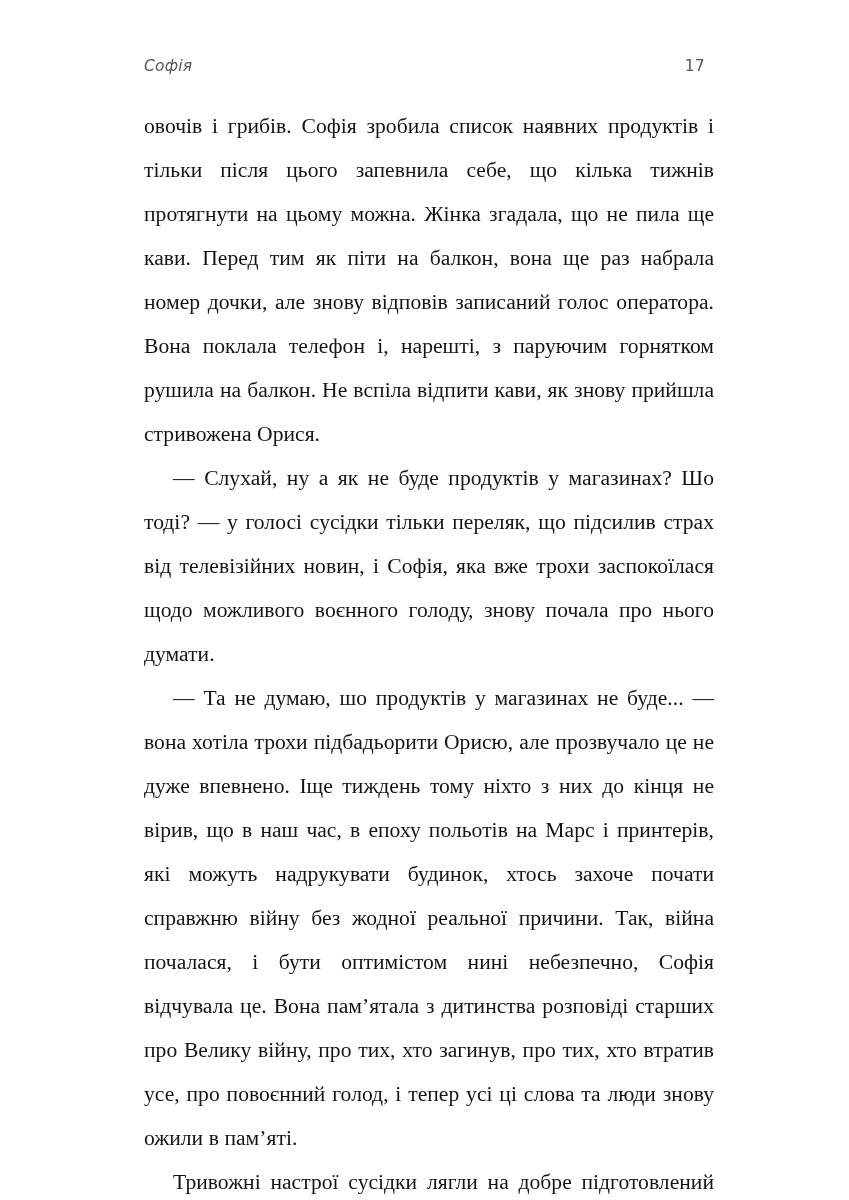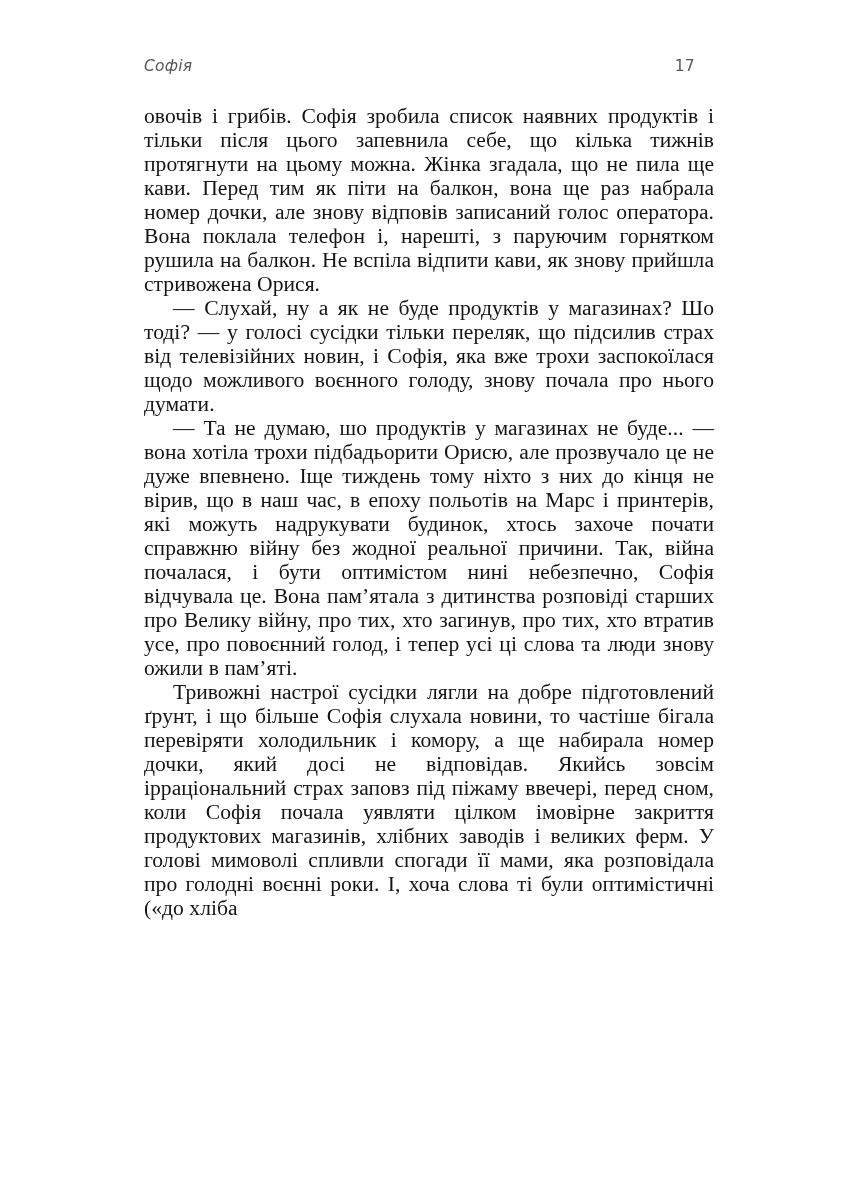--- a/index.html
+++ b/index.html
@@ -16,21 +16,21 @@
     background: #ffffff;
     overflow: hidden;
     box-sizing: border-box;
   }
 
   
   .running-head {
     position: absolute;
     top: 57px;
     left: 144px;
-    right: 154px;
+    right: 144px;
     height: 24px;
     display: flex;
     align-items: baseline;
     justify-content: space-between;
   }
 
   .running-head-title {
     font-family: "DejaVu Sans", sans-serif;
     font-style: italic;
     font-size: 15.5px;
@@ -52,21 +52,21 @@
     position: absolute;
     top: 104px;
     left: 144px;
     width: 570px;
   }
 
   .para {
     margin: 0;
     font-family: "Liberation Serif", "DejaVu Serif", serif;
     font-size: 21.6px;
-    line-height: 24px;
+    line-height: 44px;
     color: #141414;
     text-align: justify;
     text-justify: inter-word;
     -webkit-hyphens: manual;
     hyphens: manual;
     word-spacing: 0.1px;
     letter-spacing: 0.02px;
   }
 
   .para.indent {

